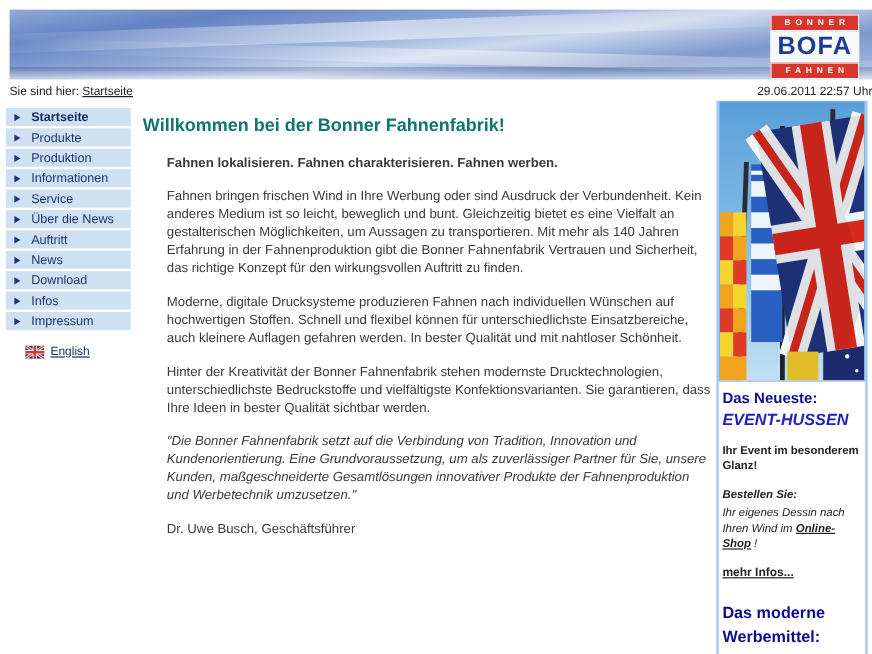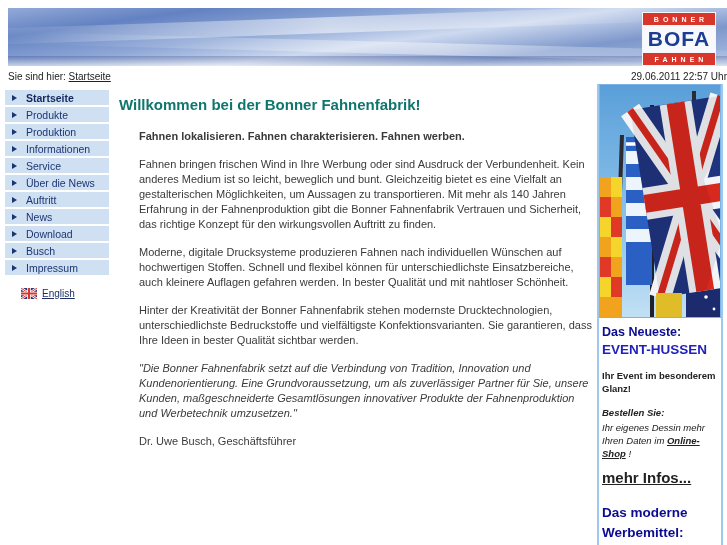--- a/index.html
+++ b/index.html
@@ -51,27 +51,27 @@
   .quote{font-style:italic;}
   .signature{margin-top:16px;}
 
   
   .aside{position:absolute;left:597px;top:84px;width:126px;height:461px;
     border-left:2px solid #9ec7ef;border-right:2px solid #9ec7ef;box-sizing:border-box;}
   .photo{width:120px;height:232px;border:1px solid #7fb2e5;overflow:hidden;}
   .photo svg{display:block;}
   .aside-text{padding:5px 3px 0 3px;}
   .news-label{font-size:12.5px;font-weight:bold;color:#0c0c90;margin-top:2px;}
-  .news-title{font-size:13.5px;font-weight:bold;color:#2121bd;margin:3px 0 12px 0;}
+  .news-title{font-size:13.5px;font-weight:bold;font-style:italic;color:#2121bd;margin:3px 0 12px 0;}
   .aside-text p{margin:0 0 11px 0;font-size:9.5px;line-height:13px;color:#222;}
   .bold{font-weight:bold;}
   .bolditalic{font-weight:bold;font-style:italic;margin-bottom:2px !important;}
   .italic{font-style:italic;}
   .shop-link{font-weight:bold;font-style:italic;text-decoration:underline;color:#222;cursor:pointer;}
-  .more-link{font-weight:bold;text-decoration:underline;color:#222;font-size:15px;cursor:pointer;}
+  .more-link{font-weight:bold;text-decoration:underline;color:#222;font-size:10px;cursor:pointer;}
   .promo-heading{font-size:13.5px;font-weight:bold;color:#0c0c90;line-height:20px;margin-top:17px;}
 </style>
 </head>
 <body>
 
 <div class="page">
 
   <div class="banner">
     <div class="wave1"></div>
     <div class="wave2"></div>
@@ -123,21 +123,21 @@
     <div class="nav-item">
       <span class="arrow"></span>
       <span class="nav-label">News</span>
     </div>
     <div class="nav-item">
       <span class="arrow"></span>
       <span class="nav-label">Download</span>
     </div>
     <div class="nav-item">
       <span class="arrow"></span>
-      <span class="nav-label">Busch</span>
+      <span class="nav-label">Infos</span>
     </div>
     <div class="nav-item">
       <span class="arrow"></span>
       <span class="nav-label">Impressum</span>
     </div>
 
     <div class="lang-row">
       <svg width="16" height="11" viewBox="0 0 16 11">
         <rect width="16" height="11" fill="#29357d"></rect>
         <path d="M0,0 L16,11 M16,0 L0,11" stroke="#fff" stroke-width="2.4"></path>
@@ -224,21 +224,21 @@
         <rect x="56" y="208" width="26" height="24" fill="#e0bd28"></rect>
       </svg>
     </div>
 
     <div class="aside-text">
       <div class="news-label">Das Neueste:</div>
       <div class="news-title">EVENT-HUSSEN</div>
       <p class="bold">Ihr Event im besonderem Glanz!</p>
       <p class="bolditalic">Bestellen Sie:</p>
       <p class="italic">
-        <span>Ihr eigenes Dessin mehr Ihren Daten im </span><a class="shop-link">Online-Shop</a><span> !</span>
+        <span>Ihr eigenes Dessin nach Ihren Wind im </span><a class="shop-link">Online-Shop</a><span> !</span>
       </p>
       <p>
         <a class="more-link">mehr Infos...</a>
       </p>
       <div class="promo-heading">Das moderne Werbemittel:</div>
 
     </div>
   </aside>
 
 </div>

